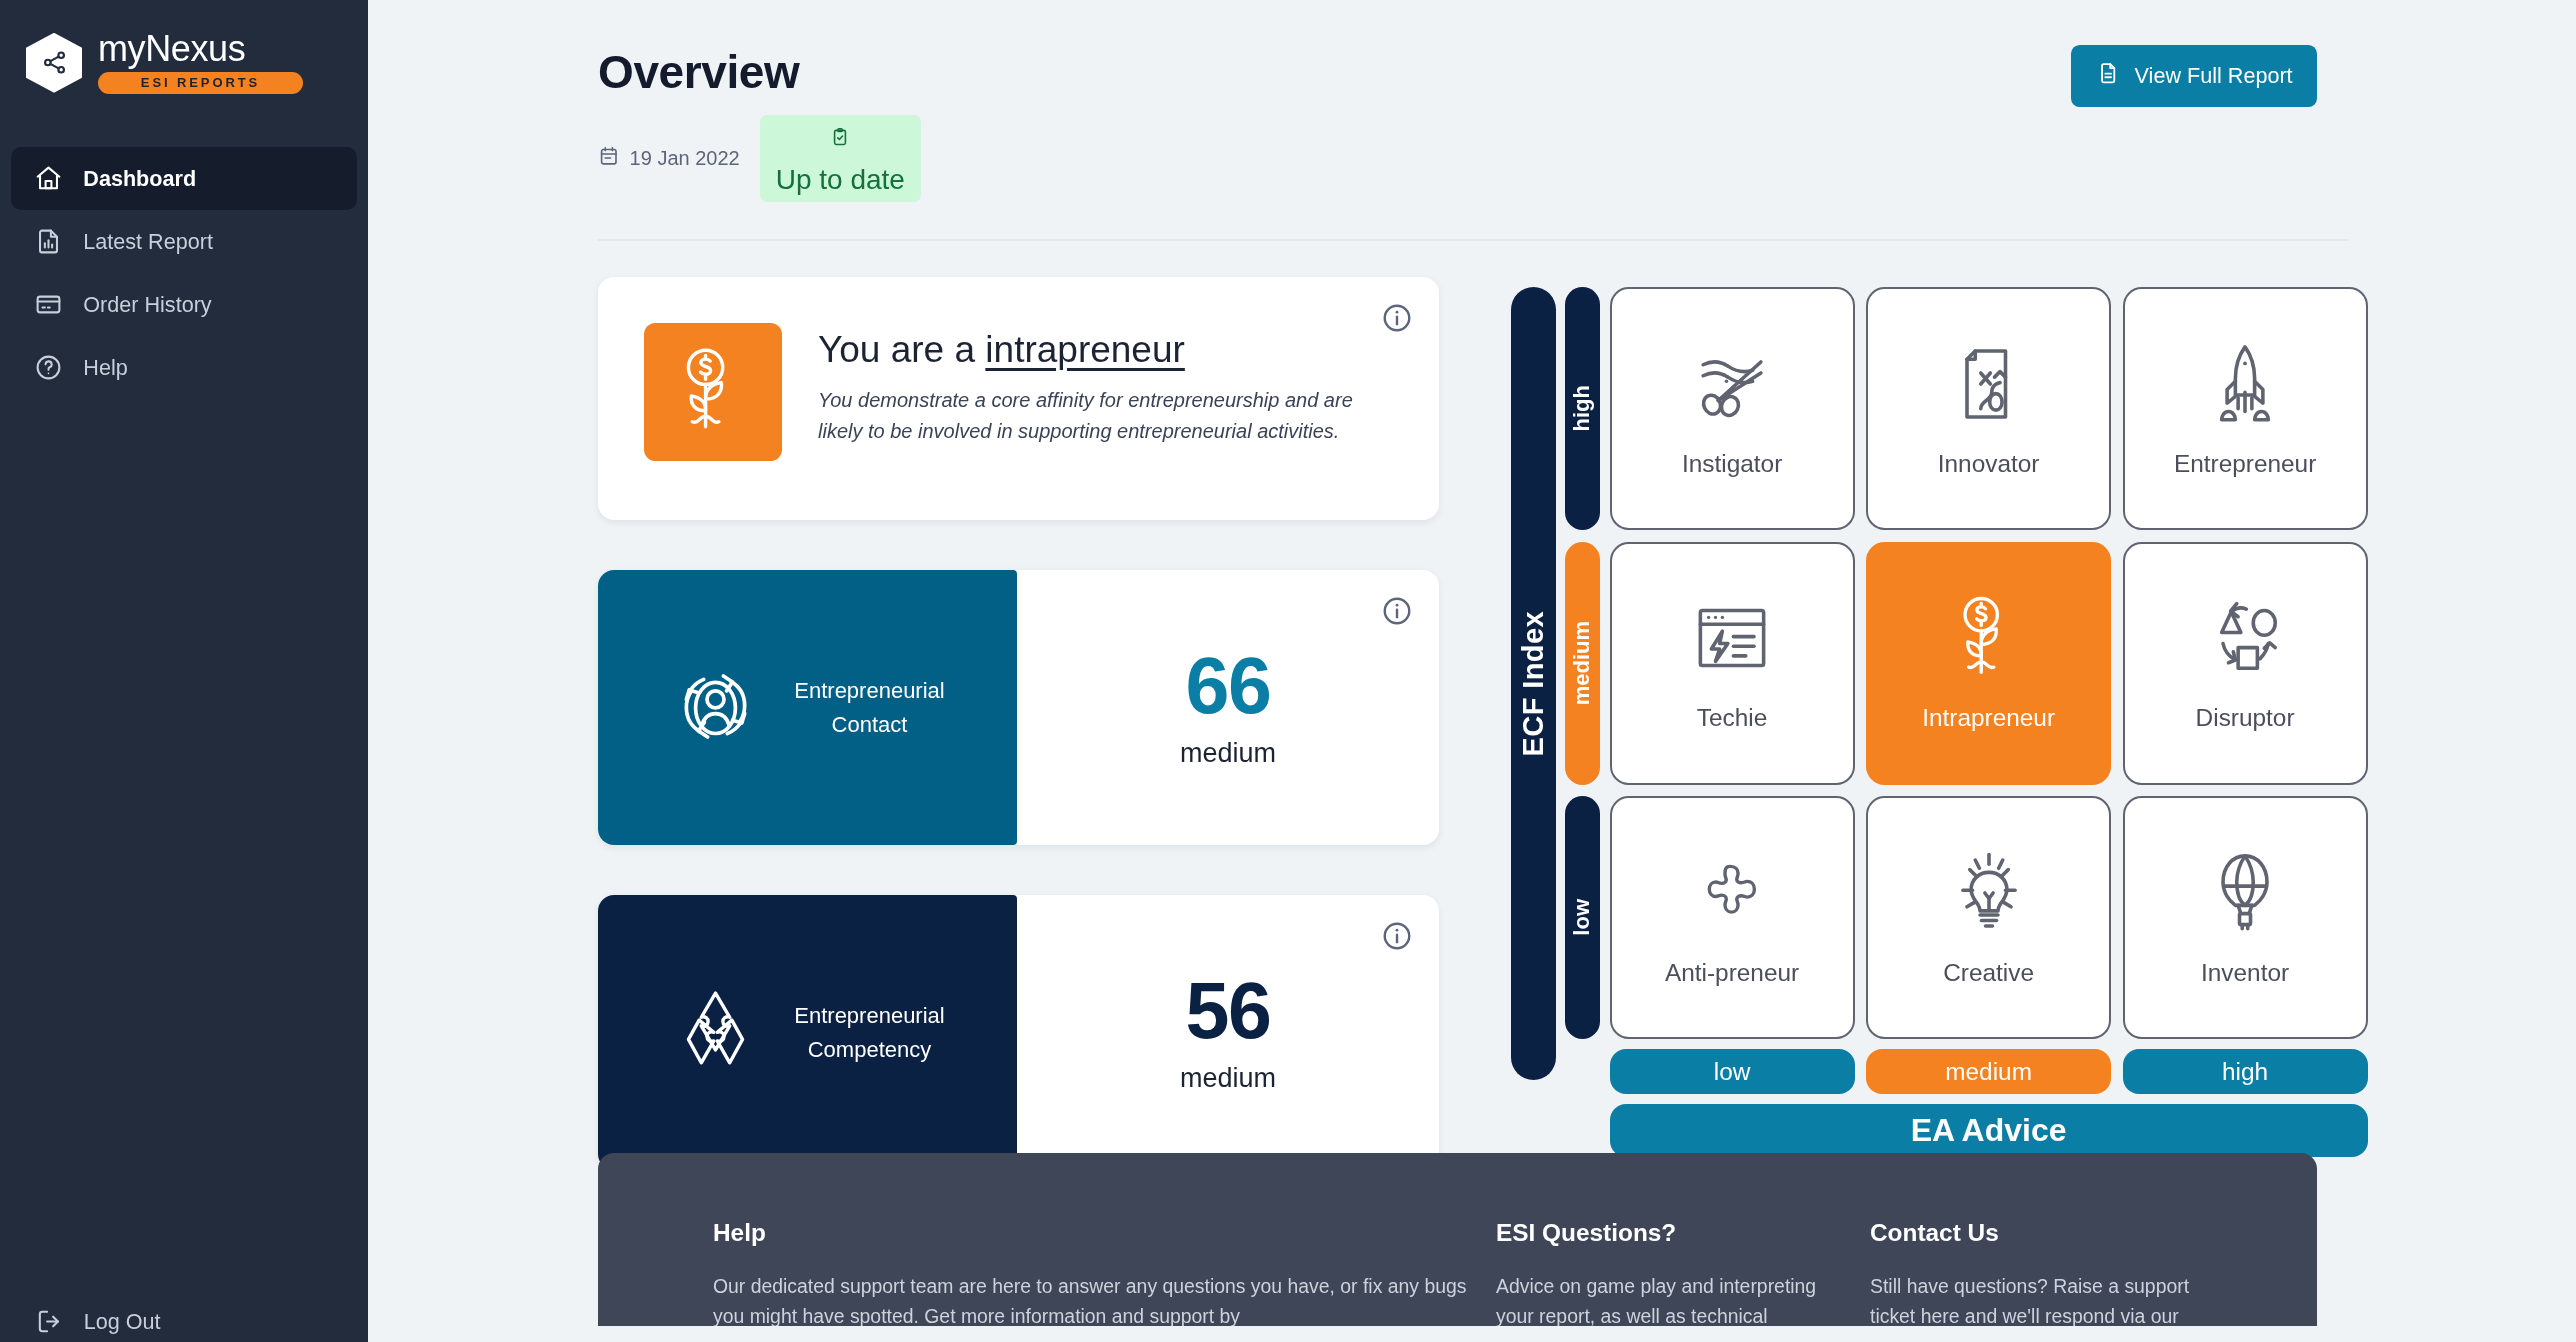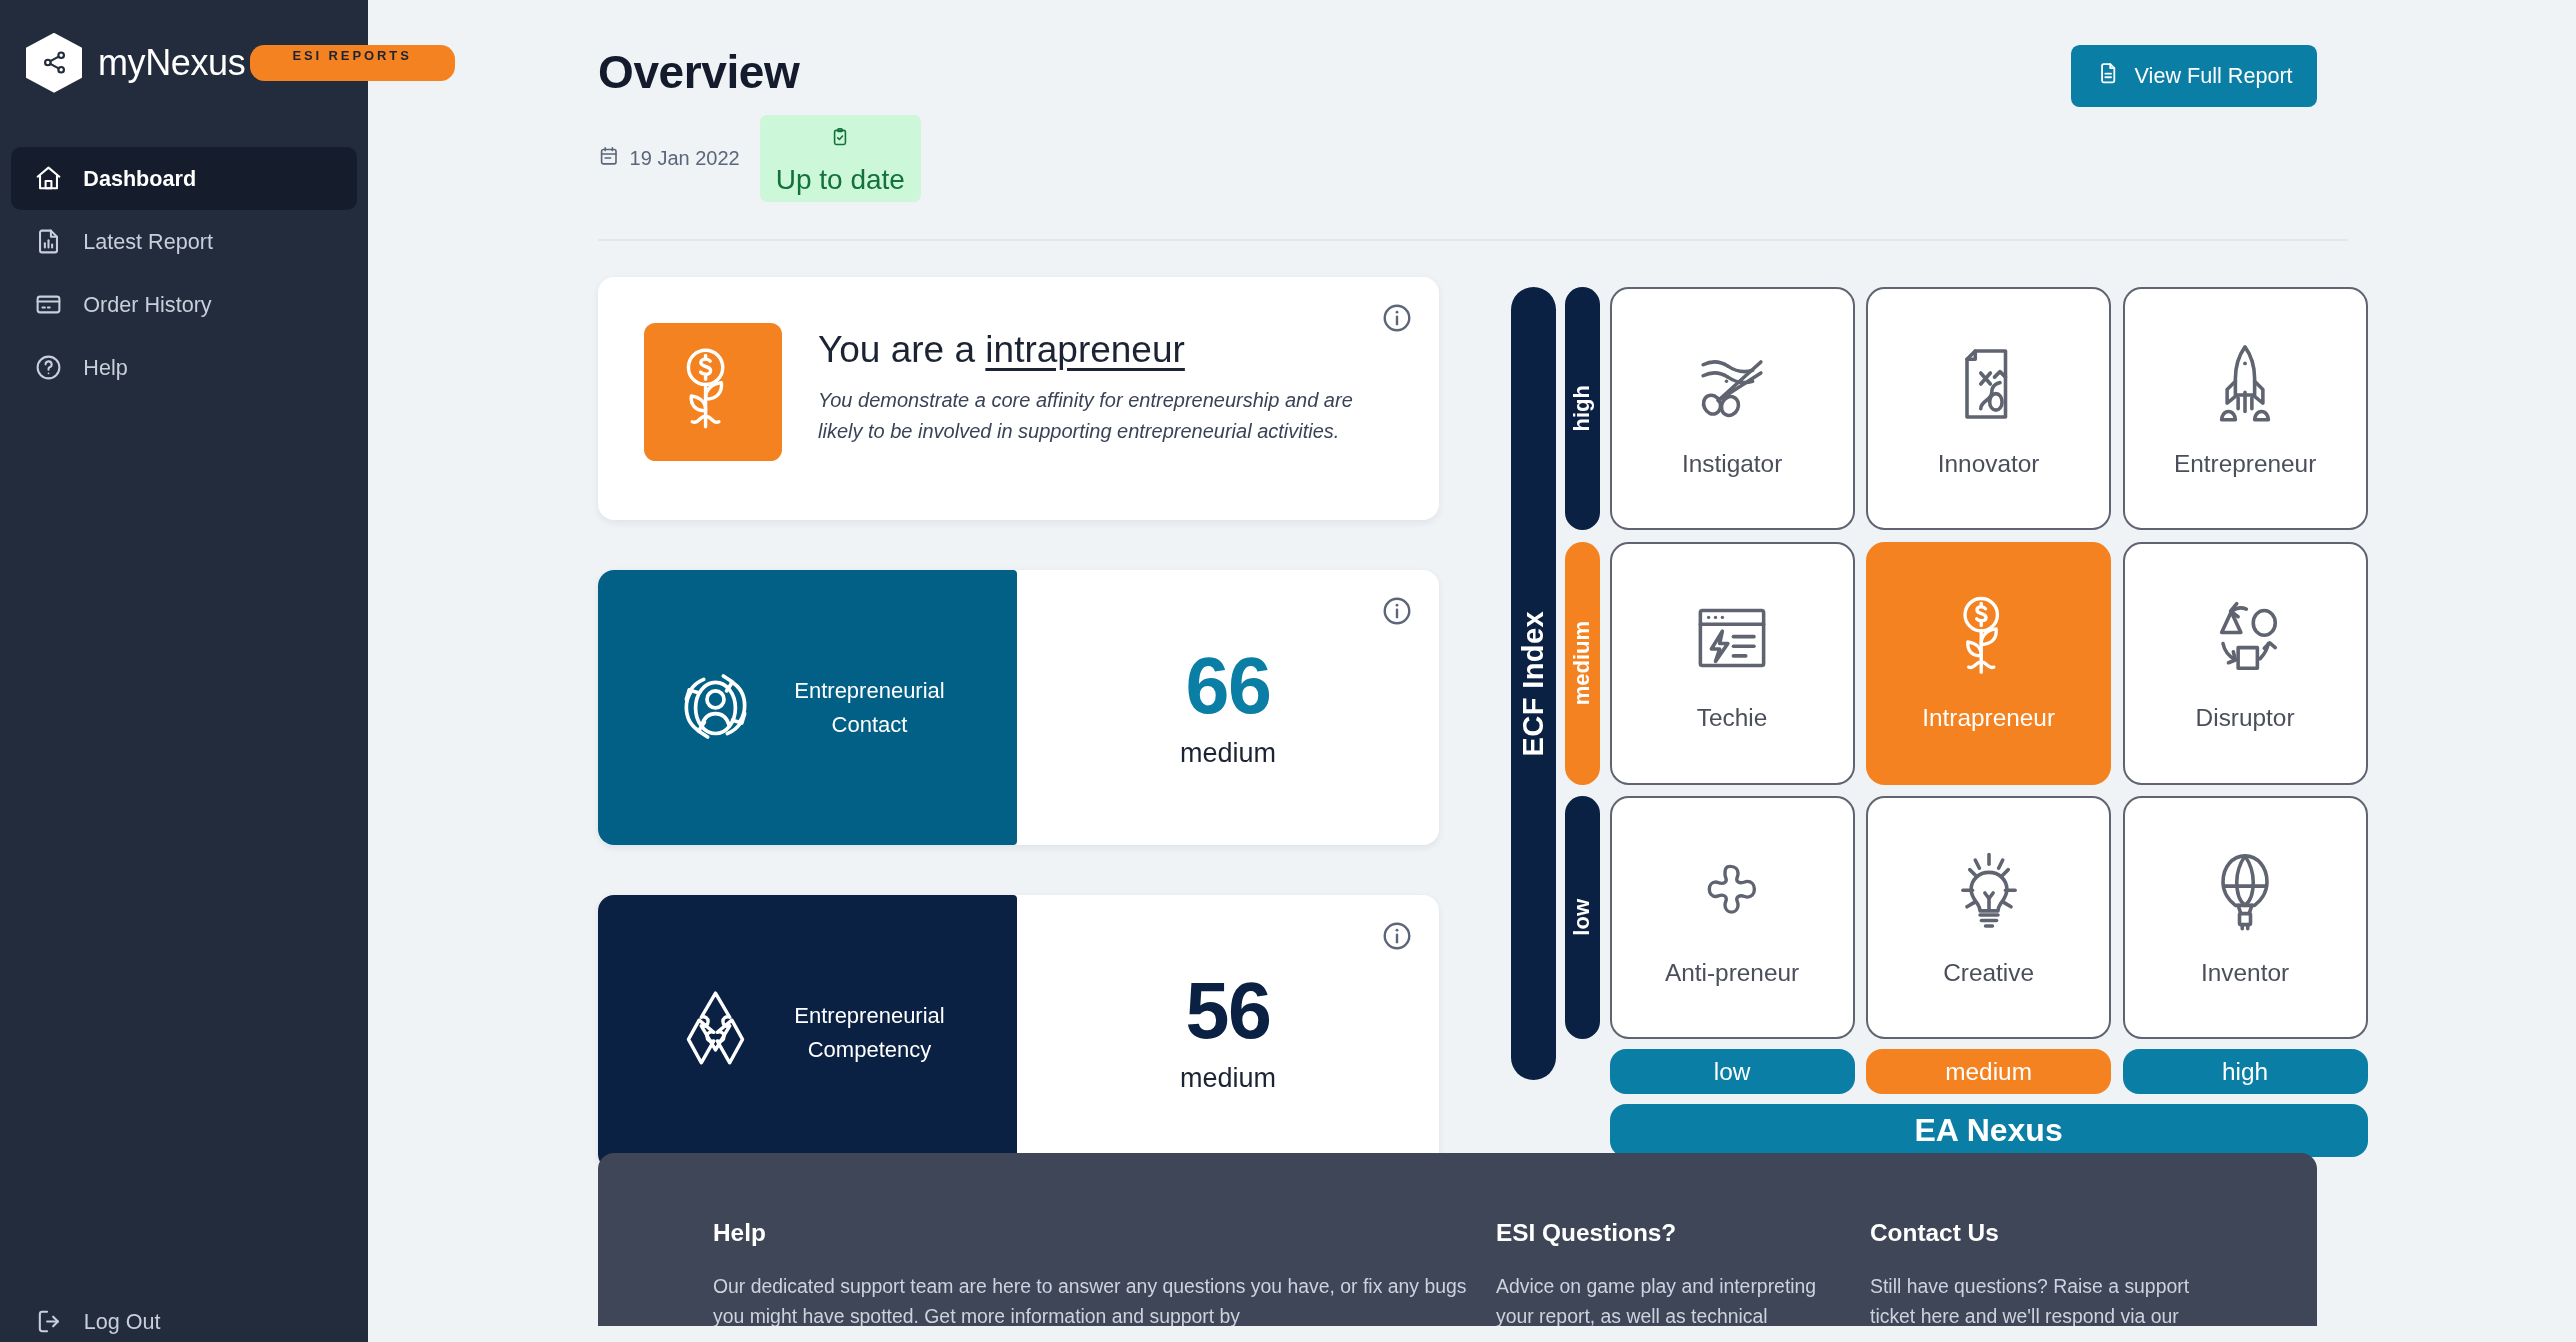--- a/index.html
+++ b/index.html
@@ -21,21 +21,21 @@
   .brand { display: flex; align-items: center; gap: 16px; padding: 24.4px 0 0 26px; height: 101px; }
   .brand-mark {
     width: 56px; height: 60px; position: relative; flex: 0 0 56px;
   }
   .hexagon {
     width: 56px; height: 60px;
     background: #ffffff;
     clip-path: polygon(50% 0%, 100% 25%, 100% 75%, 50% 100%, 0% 75%, 0% 25%);
     display: flex; align-items: center; justify-content: center;
   }
-  .brand-text { display: flex; flex-direction: row; gap: 4.3px; }
+  .brand-text { display: flex; flex-direction: column; gap: 4.3px; }
   .brand-name { font-size: 36px; color: #ffffff; font-weight: 400; letter-spacing: -0.4px; line-height: 1; }
   .brand-name b { font-weight: 400; }
   .brand-pill {
     background: #f58220; color: #1b2334; font-size: 13px; font-weight: bold;
     letter-spacing: 2.9px; border-radius: 14.4px; padding: 3.6px 0;
     text-align: center; width: 205px;
   }
 
   .nav { margin-top: 46px; padding: 0 11px; }
   .nav-item {
@@ -572,21 +572,21 @@
                 </div>
               </div>
             </div>
 
             <div class="ea-levels">
               <div class="ea-level teal">low</div>
               <div class="ea-level orange">medium</div>
               <div class="ea-level teal">high</div>
             </div>
 
-            <div class="ea-axis">EA Nexus</div>
+            <div class="ea-axis">EA Advice</div>
           </div>
         </div>
       </div>
     </div>
 
     <div class="footer">
       <div class="fcol c1">
         <div class="ftitle">Help</div>
         <div class="ftext">Our dedicated support team are here to answer any questions you have, or fix any bugs you might have spotted. Get more information and support by</div>
       </div>

